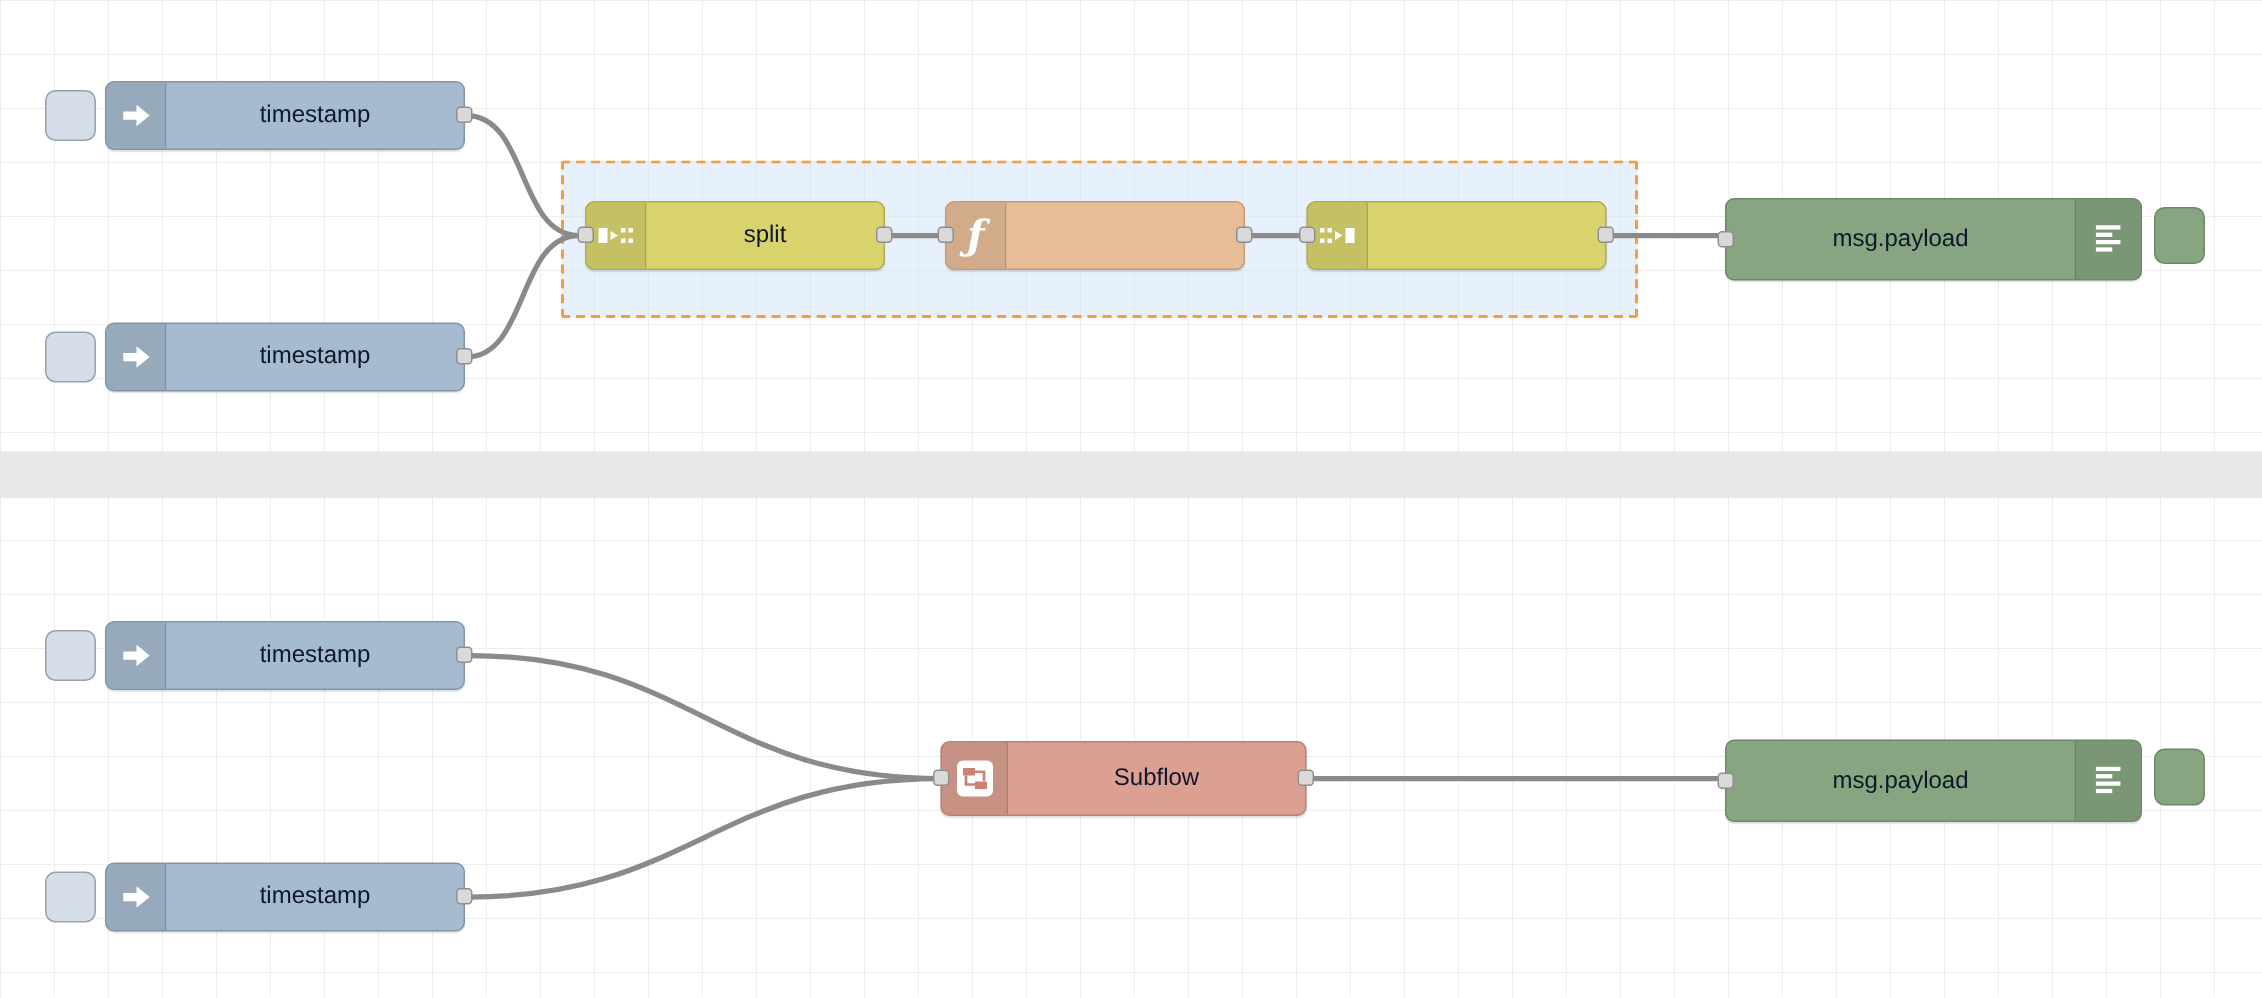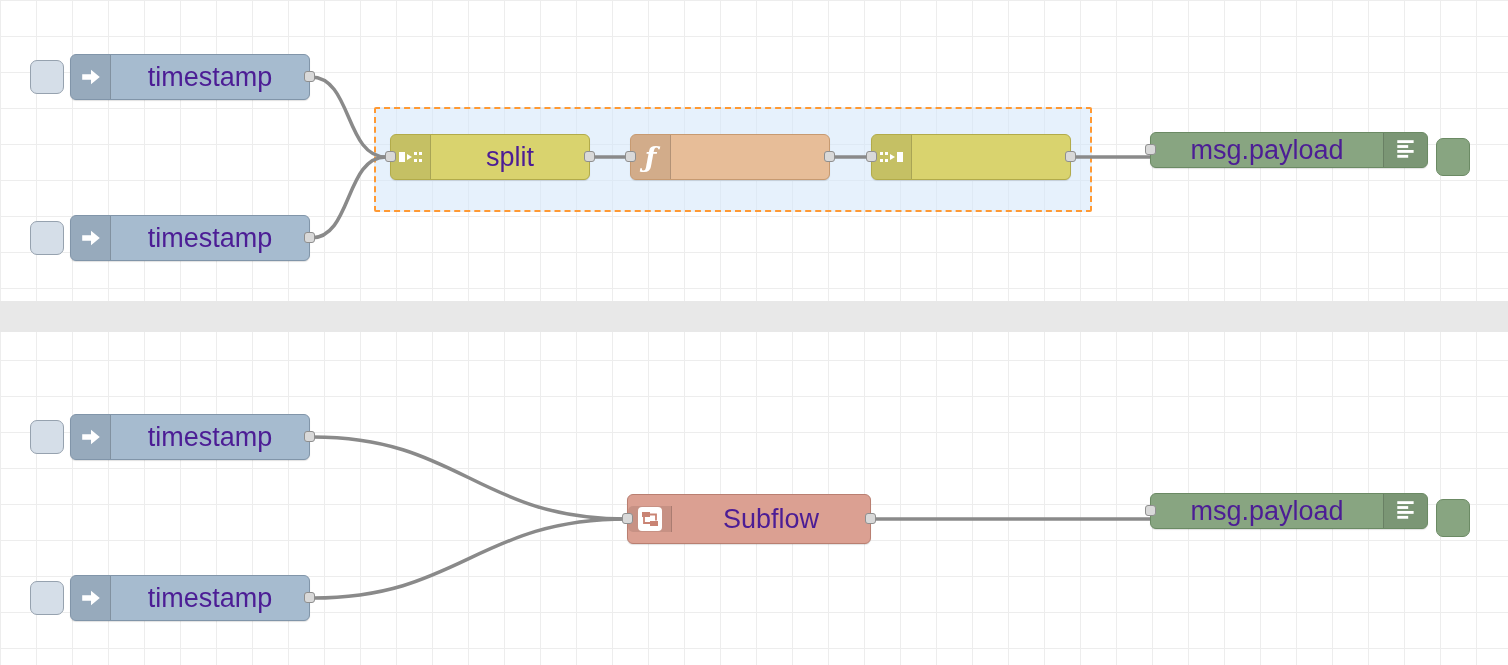--- a/index.html
+++ b/index.html
@@ -15,30 +15,30 @@
   .divider { position:absolute; left:0; top:301px; width:1508px; height:31px;
     background:#e8e8e8; z-index:1; }
   .selection-box { position:absolute; left:374px; top:107px; width:718px; height:105px;
     background:rgba(210,230,250,0.55); border:2px dashed #ff9933; border-radius:2px; z-index:2; }
   #wires { position:absolute; left:0; top:0; z-index:3; }
   .wire { fill:none; stroke:#8a8a8a; stroke-width:3.5px; stroke-linecap:round; }
 
   .node { position:absolute; display:flex; align-items:stretch; border-radius:6px;
     border:1px solid #999; z-index:4; box-shadow:0 1px 1px rgba(0,0,0,0.12); }
   .node .label { flex:1; display:flex; align-items:center; justify-content:center;
-    font-size:27px; color:#4c1d95; white-space:nowrap; padding:0 8px; }
+    font-size:16px; color:#0f172a; white-space:nowrap; padding:0 8px; }
   .stripe { width:40px; display:flex; align-items:center; justify-content:center;
     background:rgba(0,0,0,0.09); }
   .stripe.left  { border-right:1px solid rgba(0,0,0,0.15); border-radius:5px 0 0 5px; }
   .stripe.right { border-left:1px solid rgba(0,0,0,0.15); border-radius:0 5px 5px 0; }
 
   .inject  { background:#a6bbcf; border-color:#8195a9; width:240px; height:46px; }
   .splitjoin { background:#d9d36e; border-color:#b2ab4a; width:200px; height:46px; }
   .function{ background:#e7bd98; border-color:#c79a71; width:200px; height:46px; }
-  .debug   { background:#88a581; border-color:#6b8a64; width:278px; height:36px; }
+  .debug   { background:#88a581; border-color:#6b8a64; width:278px; height:55px; }
   .subflow { background:#dba092; border-color:#b97f71; width:244px; height:50px; }
   .debug .stripe, .subflow .stripe { width:44px; }
 
   .port { position:absolute; width:11px; height:11px; top:50%; margin-top:-6px;
     background:#d9d9d9; border:1px solid #8f8f8f; border-radius:3px; z-index:5; }
   .port.in  { left:-6px; }
   .port.out { right:-6px; }
 
   .inject-button { position:absolute; width:34px; height:34px; border-radius:7px;
     background:#d5dee8; border:1px solid #96a2af; z-index:4; }
@@ -159,21 +159,21 @@
   <div class="node inject" style="left:70px; top:575px;">
     <div class="stripe left">
       <svg width="22" height="22" viewBox="0 0 20 20">
           <path d="M2 7.5h8v-4l8 6.5-8 6.5v-4H2z" fill="#fff"></path>
         </svg>
     </div>
     <div class="label">timestamp</div>
     <div class="port out"></div>
   </div>
 
-  <div class="node subflow" style="left:627px; top:494px;align-items:center;">
+  <div class="node subflow" style="left:627px; top:494px;">
     <div class="stripe left">
       <svg width="26" height="26" viewBox="0 0 26 26">
         <rect x="1" y="1" width="24" height="24" rx="4" fill="#fff"></rect>
         <rect x="5" y="6" width="8" height="5" fill="#c98373"></rect>
         <rect x="13" y="15" width="8" height="5" fill="#c98373"></rect>
         <path d="M13 8.5h6v6" stroke="#c98373" stroke-width="1.8" fill="none"></path>
         <path d="M7 11v6h6" stroke="#c98373" stroke-width="1.8" fill="none"></path>
       </svg>
     </div>
     <div class="label">Subflow</div>

